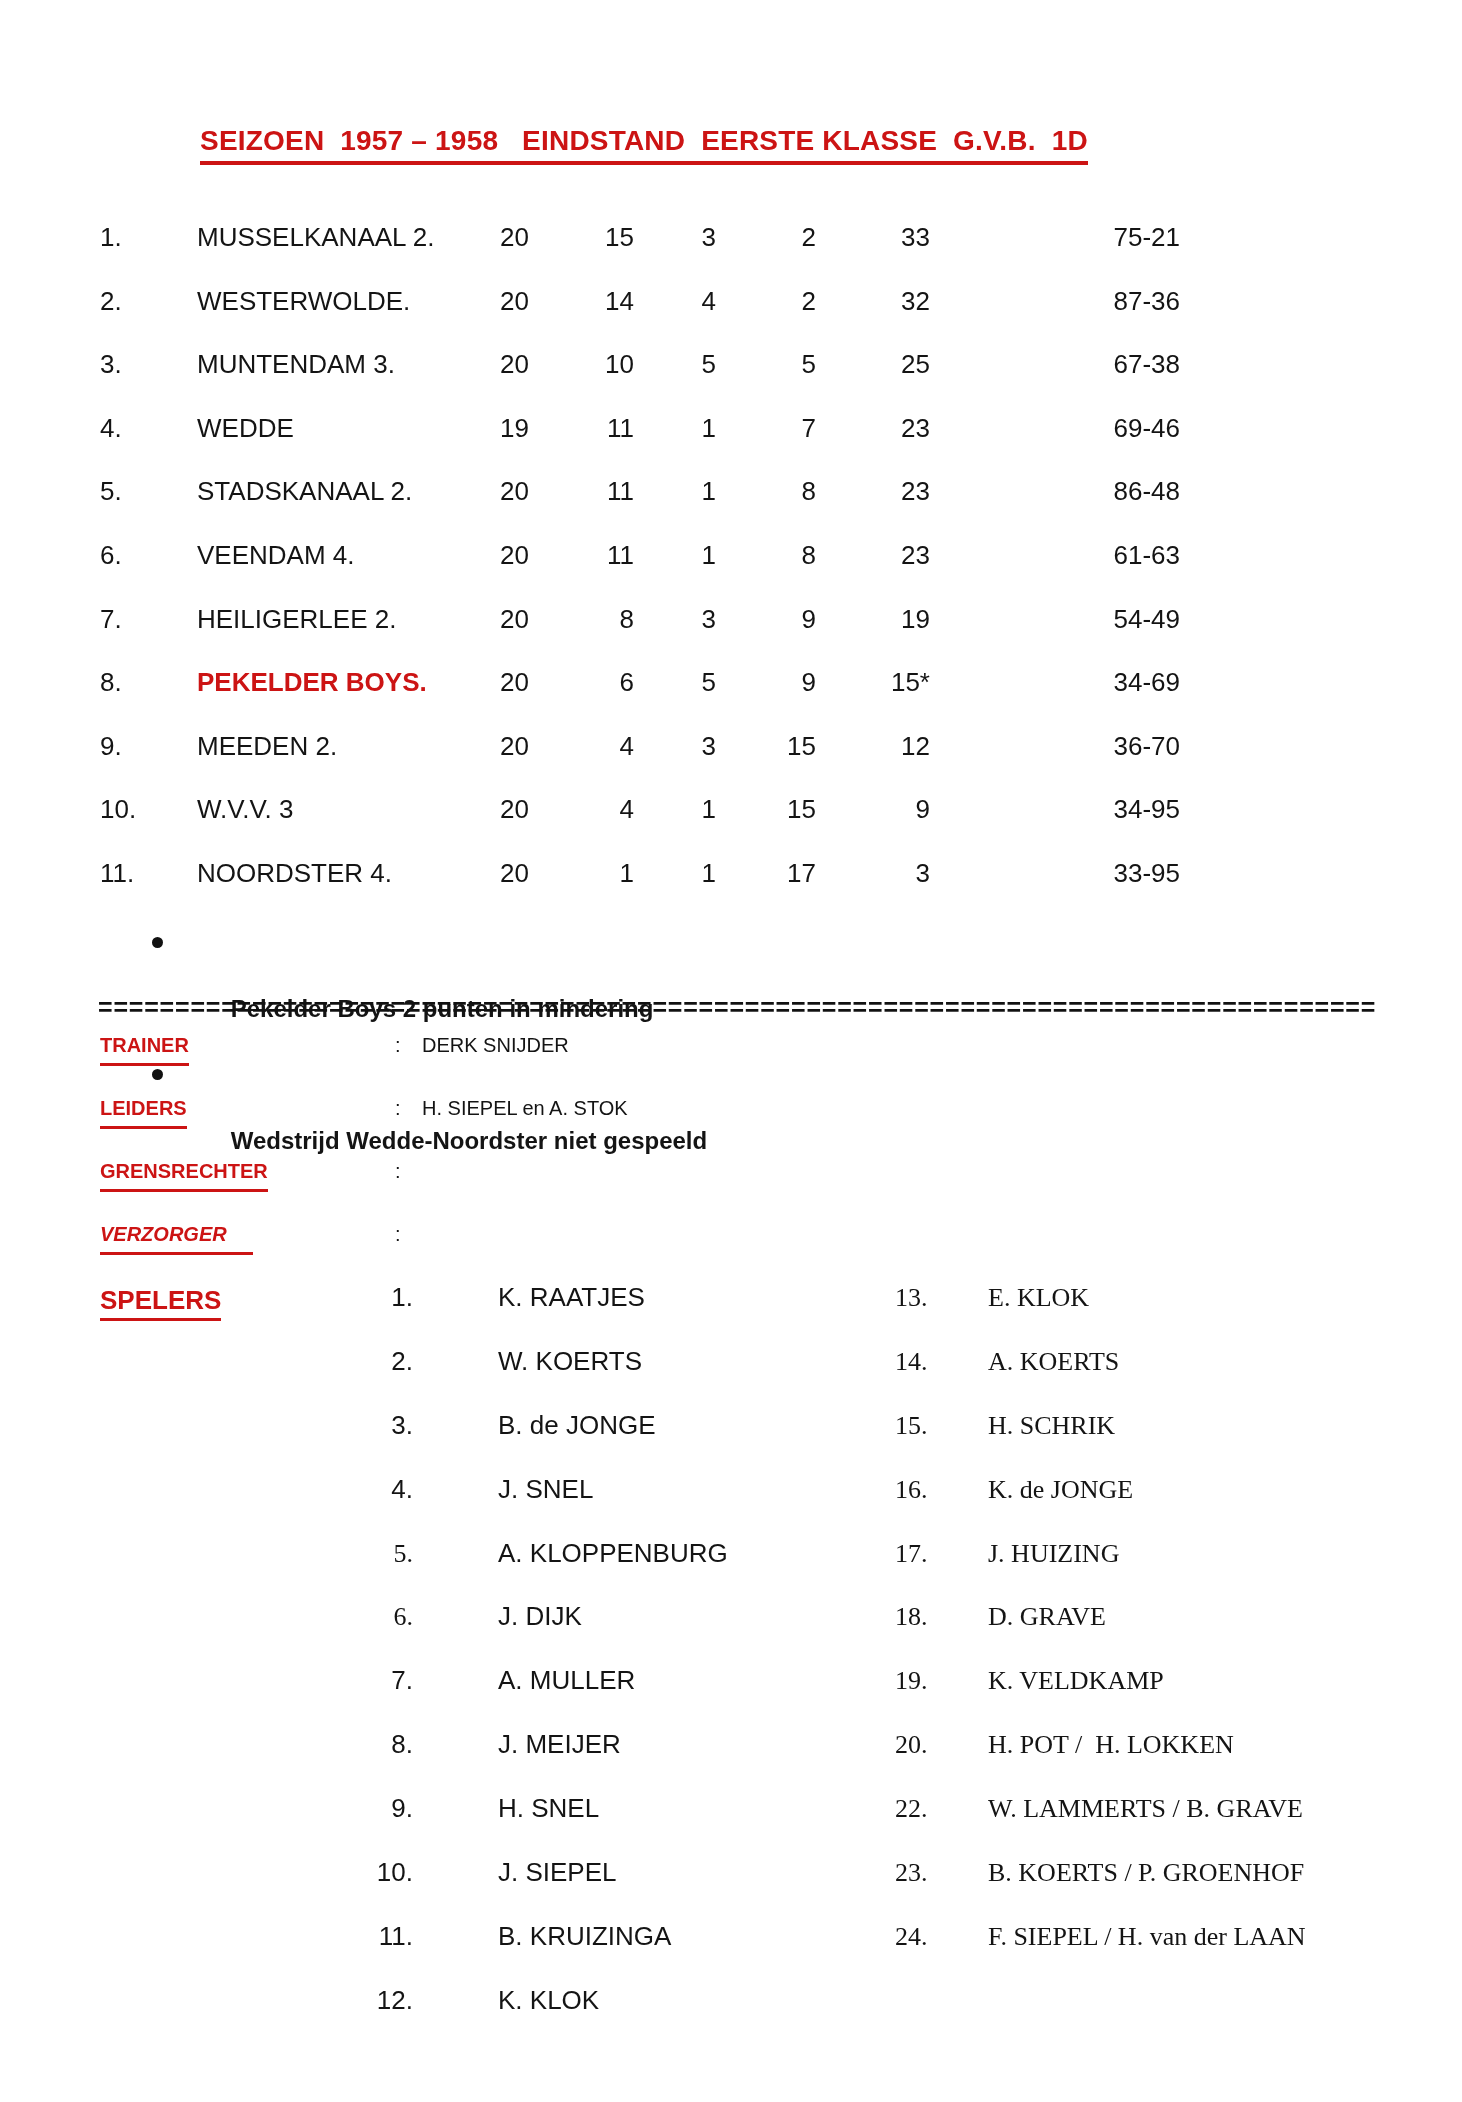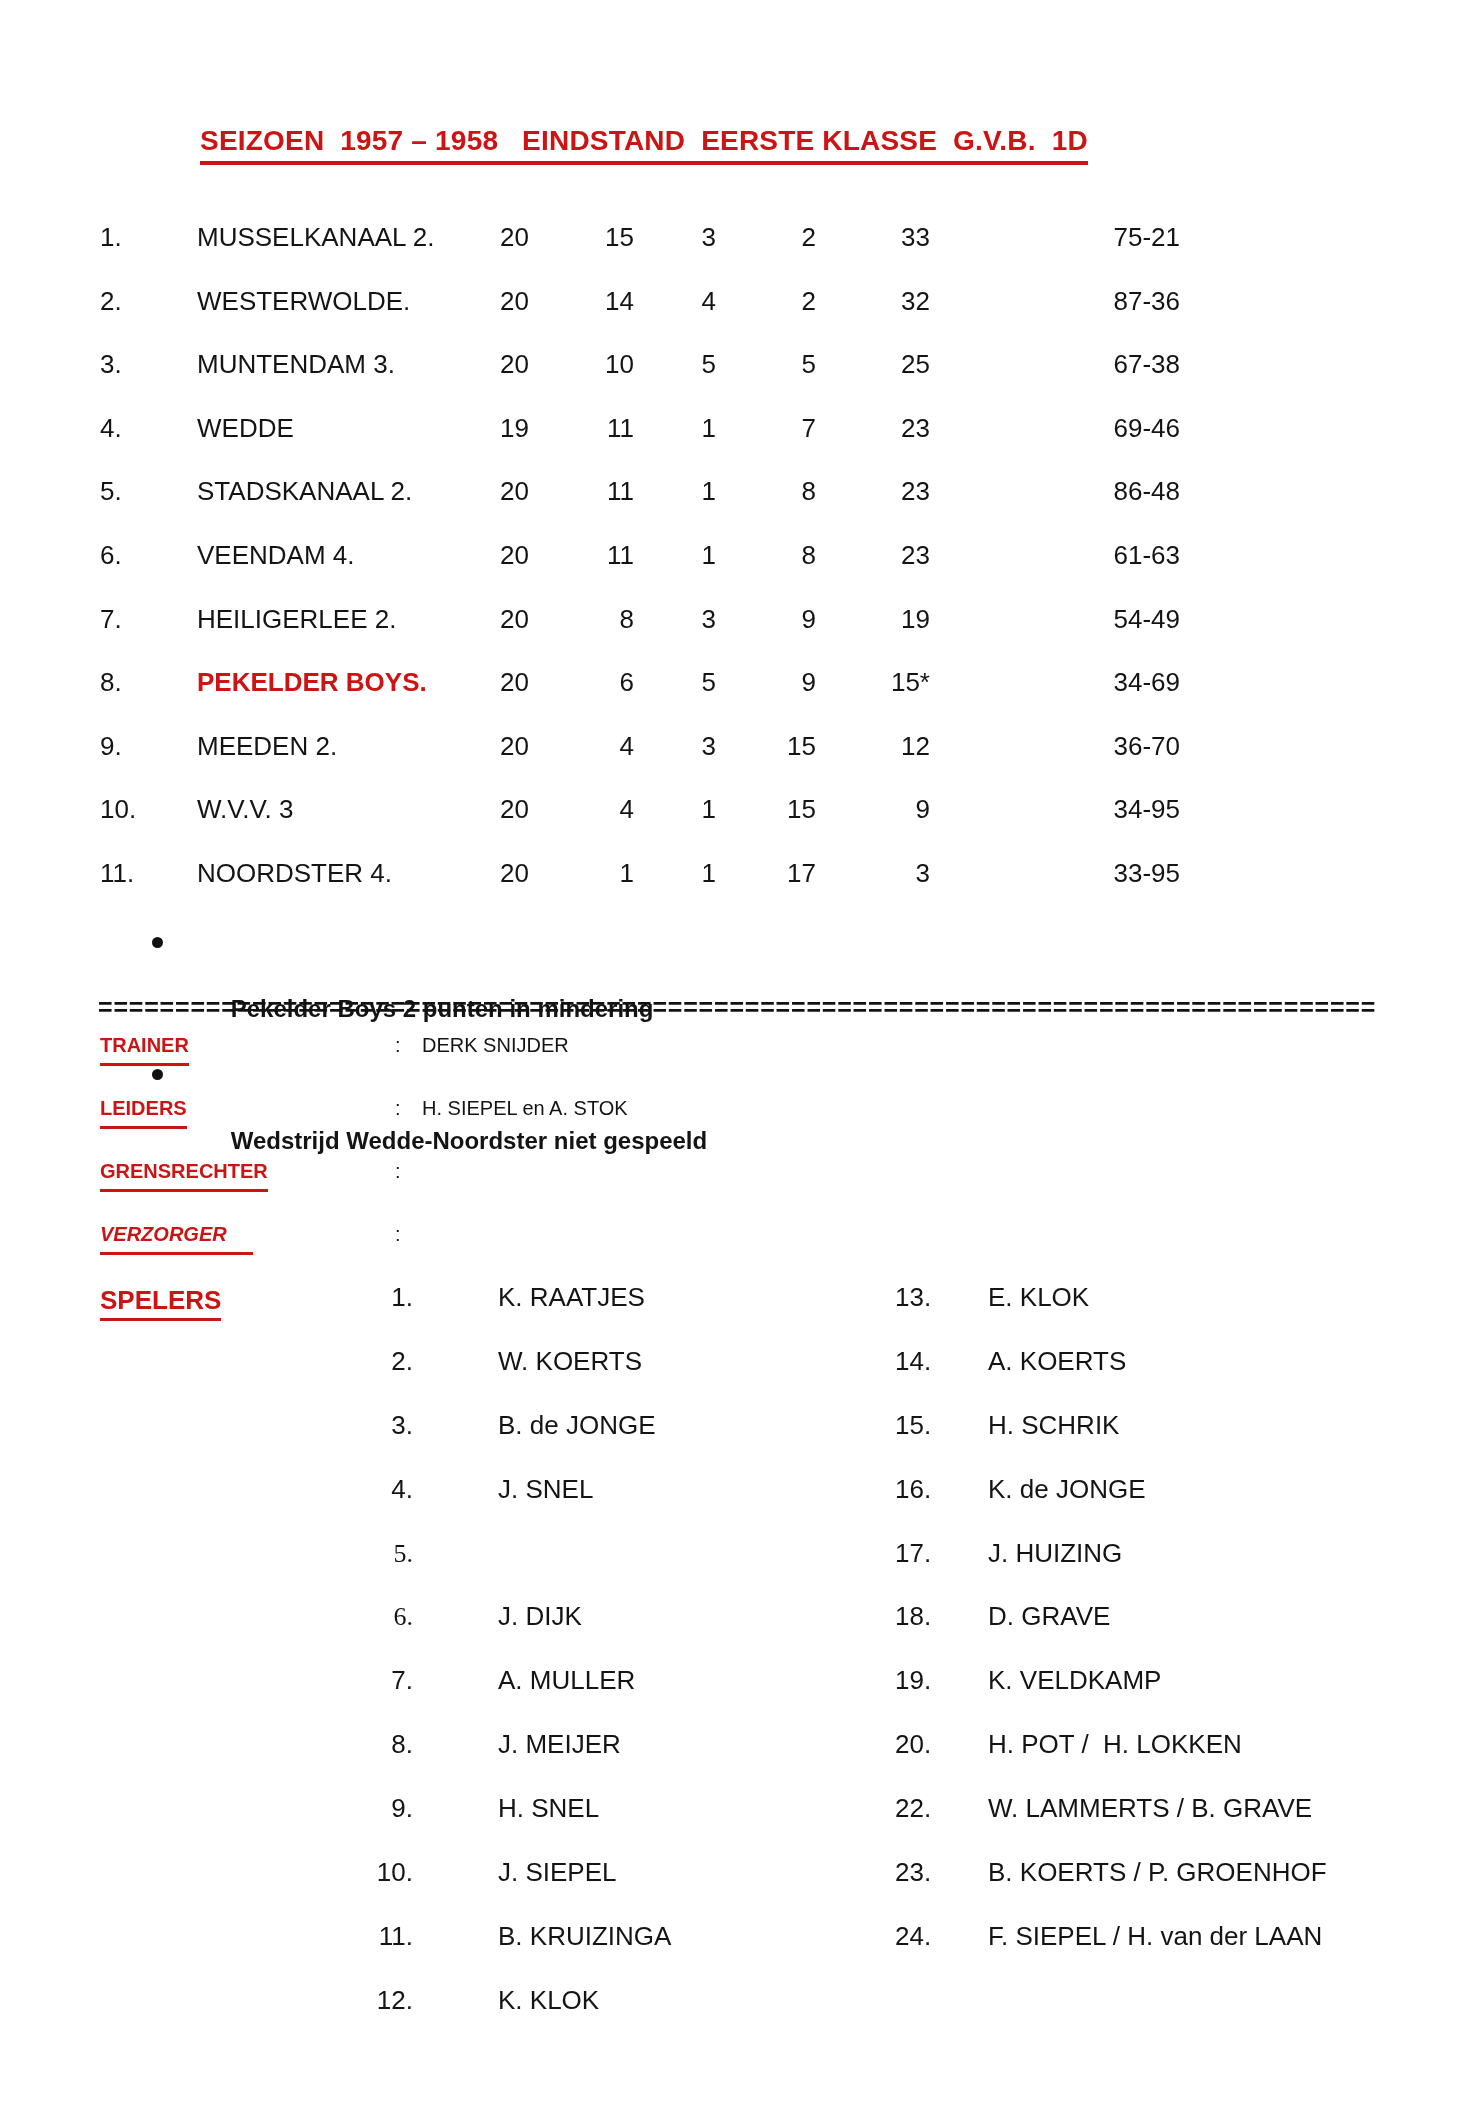--- a/index.html
+++ b/index.html
@@ -68,21 +68,21 @@
   .staff-row{position:relative;}
   .staff-value{position:absolute;left:322px;white-space:pre;}
   
   #spelers-label{
     position:absolute;left:100px;top:1285px;
     font-size:26px;font-weight:bold;color:#CC1414;
     border-bottom:3px solid #CC1414;padding-bottom:2px;line-height:31px;
   }
   .player-col{position:absolute;top:1282px;}
   #players-left{left:250px;width:620px;}
-  #players-right{left:895px;width:560px;}
+  #players-right{left:895px;width:560px;font-family:Liberation Serif, serif;}
   .player-row{height:63.9px;font-size:26px;line-height:31px;display:grid;}
   #players-left .player-row{grid-template-columns:163px 1fr;}
   #players-left .p-num{text-align:right;}
   #players-left .p-name{padding-left:85px;white-space:pre;}
   #players-right .player-row{grid-template-columns:93px 1fr;}
   #players-right .p-num{text-align:left;}
   #players-right .p-name{white-space:pre;}
   .p-num.serif-num{font-family:"Liberation Serif", serif;}
 </style>
 </head>
@@ -254,20 +254,21 @@
       <div class="player-row">
     <span class="p-num">3.</span>
     <span class="p-name">B. de JONGE</span>
   </div>
       <div class="player-row">
     <span class="p-num">4.</span>
     <span class="p-name">J. SNEL</span>
   </div>
       <div class="player-row">
     <span class="p-num serif-num">5.</span>
+    <span class="p-name">A. KLOPPENBURG</span>
   </div>
       <div class="player-row">
     <span class="p-num serif-num">6.</span>
     <span class="p-name">J. DIJK</span>
   </div>
       <div class="player-row">
     <span class="p-num">7.</span>
     <span class="p-name">A. MULLER</span>
   </div>
       <div class="player-row">

